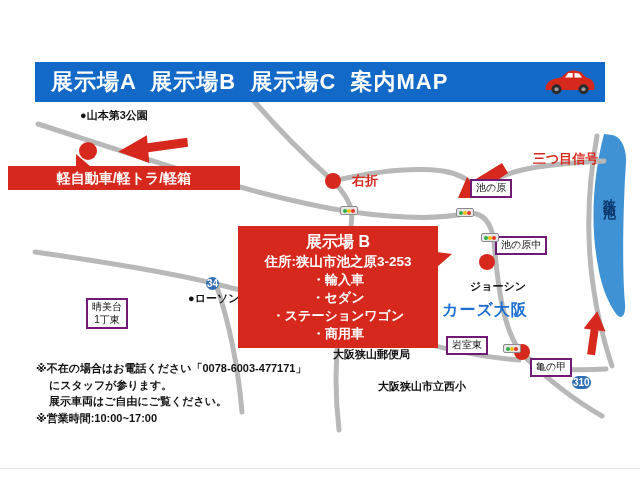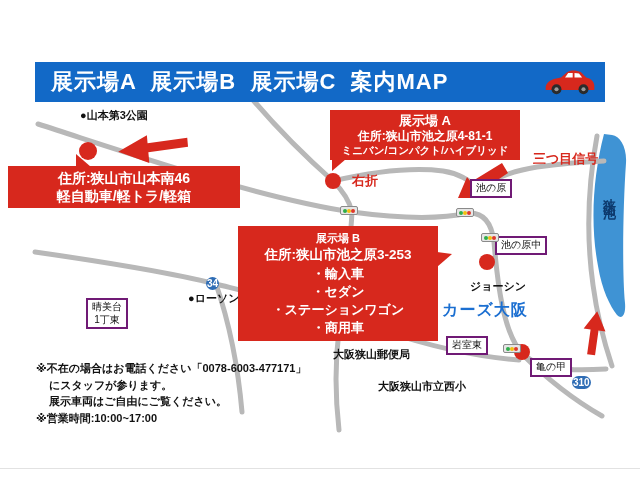--- a/index.html
+++ b/index.html
@@ -35,21 +35,21 @@
   #callout-a .co-name { font-size:13px; line-height:1.2; }
   #callout-a .co-l1  { font-size:12px; line-height:1.25; }
   #callout-a .co-l2  { font-size:10.5px; line-height:1.3; }
   #callout-a .ptr { left:2px; bottom:-11px; border-top:12px solid #d7281d; border-right:14px solid transparent; }
 
   #callout-c { left:8px; top:166px; width:232px; padding:3px 2px; }
   #callout-c div { font-size:14px; line-height:1.3; }
   #callout-c .ptr { left:68px; top:-12px; border-bottom:13px solid #d7281d; border-right:15px solid transparent; }
 
   #callout-b { left:238px; top:226px; width:200px; padding:5px 2px; }
-  #callout-b .co-name { font-size:11px; line-height:1.35; }
+  #callout-b .co-name { font-size:16px; line-height:1.35; }
   #callout-b .co-l1   { font-size:13.5px; line-height:1.4; }
   #callout-b .item    { font-size:13px; line-height:1.38; }
   #callout-b .ptr { right:-14px; top:26px; border-left:15px solid #d7281d;
                     border-bottom:13px solid transparent; border-top:2px solid transparent; }
 
   .notes { position:absolute; left:36px; top:360px; z-index:3; font-size:11px; font-weight:600;
            color:#111; line-height:1.5; white-space:nowrap; }
   .notes .ind { padding-left:13px; }
 </style>
 </head>
@@ -90,29 +90,22 @@
       <path d="M3,21 C5,14 13,12 20,11 L27,5 C30,2.5 37,2.5 42,5 L48,11 C53,12 56.5,15 57,20 L57,25 L3,25 Z" fill="#d7281d"></path>
       <path d="M28,6 L24.5,11 L33,11 L33,6 Z" fill="#fff"></path>
       <path d="M35,6 L35,11 L43.5,11 L40,6.5 Z" fill="#fff"></path>
       <circle cx="15" cy="24" r="5.5" fill="#2b2b2b"></circle>
         <circle cx="15" cy="24" r="2.3" fill="#9a9a9a"></circle>
       <circle cx="45" cy="24" r="5.5" fill="#2b2b2b"></circle>
         <circle cx="45" cy="24" r="2.3" fill="#9a9a9a"></circle>
     </svg>
   </div>
 
-  <div class="callout" id="callout-a">
-    <div class="co-name">展示場 A</div>
-    <div class="co-l1">住所:狭山市池之原4-81-1</div>
-    <div class="co-l2">ミニバン/コンパクト/ハイブリッド</div>
-    <div class="ptr"></div>
-  </div>
 
   <div class="callout" id="callout-c">
-    <div>住所:狭山市山本南46</div>
     <div>軽自動車/軽トラ/軽箱</div>
     <div class="ptr"></div>
   </div>
 
   <div class="callout" id="callout-b">
     <div class="co-name">展示場 B</div>
     <div class="co-l1">住所:狭山市池之原3-253</div>
     <div class="item">・輸入車</div>
     <div class="item">・セダン</div>
     <div class="item">・ステーションワゴン</div>

